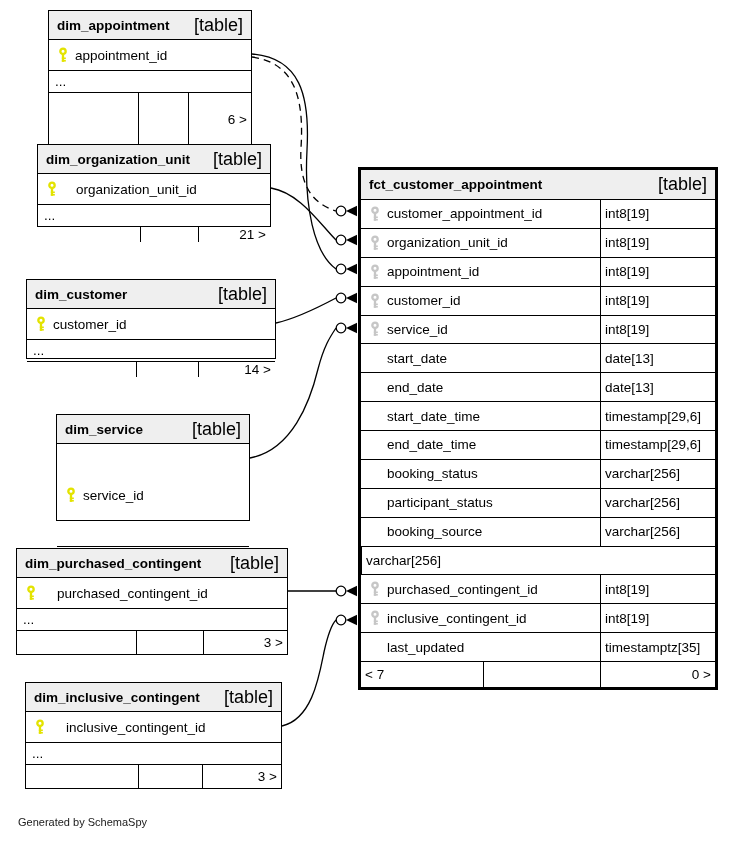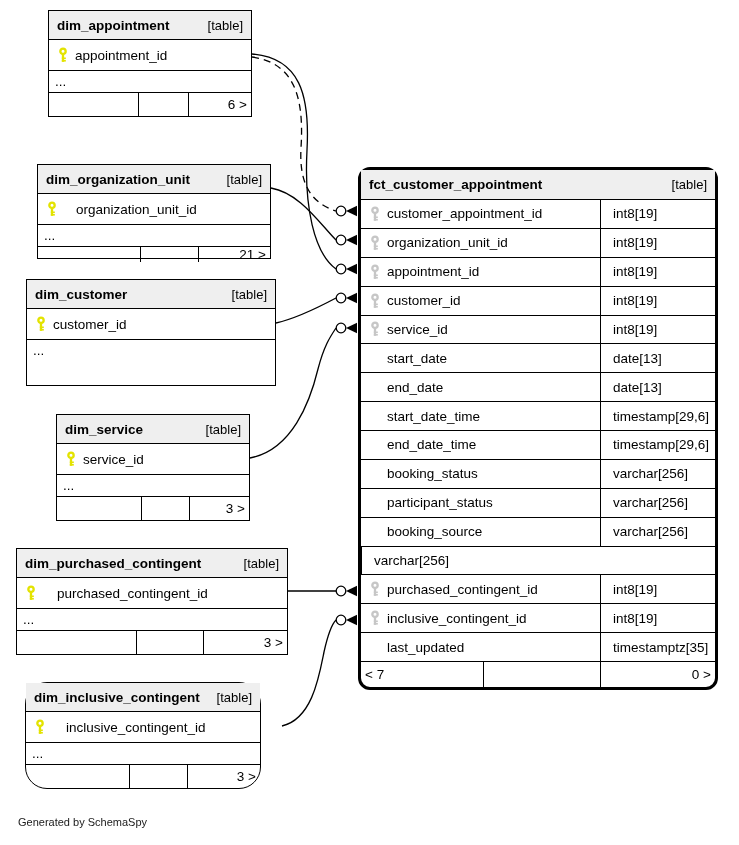--- a/index.html
+++ b/index.html
@@ -18,21 +18,21 @@
   .tbl { position: absolute; z-index: 2; background: #ffffff; display: flex; flex-direction: column; }
   .dim { border: 1.5px solid var(--border); }
   .fct { border: 3px solid var(--border); }
 
   .thead {
     flex: none; height: 29px; background: var(--header-bg);
     display: flex; align-items: center; justify-content: space-between;
     padding: 0 8px; border-bottom: 1.5px solid var(--border);
   }
   .tname { font-weight: bold; font-size: 13.5px; white-space: nowrap; }
-  .tbadge { font-size: 13px; white-space: nowrap; margin-left: 10px; }
+  .tbadge { font-size: 18px; white-space: nowrap; margin-left: 10px; }
 
   .keyzone { flex: none; width: 26px; display: flex; align-items: center; padding-left: 9px; }
   .keyicon { display: inline-flex; line-height: 0; }
   .pkc { color: var(--pk-key); }
   .fkc { color: var(--fk-key); }
   .colname { font-size: 13.5px; white-space: nowrap; }
 
   
   .drow { flex: none; height: 30px; display: flex; align-items: center; font-size: 13.5px; }
   .dell { flex: none; height: 22px; border-top: 1px solid var(--border);
@@ -40,21 +40,21 @@
   .dfoot { flex: 1; border-top: 1px solid var(--border); display: flex; font-size: 13.5px; }
   .fc { display: flex; align-items: center; }
   .fc1 { width: 44%; }
   .fc2 { width: 25%; border-left: 1px solid var(--border); }
   .fc3 { width: 31%; border-left: 1px solid var(--border); justify-content: flex-end; padding-right: 4px; }
 
   
   .frow { flex: 1; display: flex; align-items: stretch; font-size: 13.5px; border-top: 1px solid var(--border); text-align: right; }
   .namecell { flex: none; width: 239px; display: flex; align-items: center; }
   .typecell { flex: 1; border-left: 1px solid var(--border); display: flex; align-items: center;
-              padding-left: 12px; white-space: nowrap; }
+              padding-left: 4px; white-space: nowrap; }
   .ffoot { flex: none; height: 26px; border-top: 1.5px solid var(--border); display: flex; font-size: 13.5px; }
   .ffc1 { width: 122px; display: flex; align-items: center; padding-left: 4px; }
   .ffc2 { width: 117px; border-left: 1px solid var(--border); }
   .ffc3 { flex: 1; border-left: 1px solid var(--border); display: flex; align-items: center;
           justify-content: flex-end; padding-right: 4px; }
 
   .note { position: absolute; left: 18px; top: 816px; z-index: 2; font-size: 11px; color: var(--note-text); }
 </style>
 </head>
 <body>
@@ -91,21 +91,21 @@
   <g>
     <circle class="dot" cx="341" cy="591" r="4.8"></circle>
       <path class="arr" d="M346 591 L357 585.8 L357 596.2 Z"></path>
   </g>
   <g>
     <circle class="dot" cx="341" cy="620" r="4.8"></circle>
       <path class="arr" d="M346 620 L357 614.8 L357 625.2 Z"></path>
   </g>
 </svg>
 
-<div class="tbl dim" style="left:48px;top:10px;width:204px;height:107px;">
+<div class="tbl dim" style="left:48px;top:10px;width:204px;height:136px;">
   <div class="thead">
     <span class="tname">dim_appointment</span>
     <span class="tbadge">[table]</span>
   </div>
   <div class="drow">
     <span class="keyzone">
         <span class="keyicon pkc">
           <svg width="10" height="16" viewBox="0 0 12 18">
             <circle cx="6" cy="4.6" r="3.2" fill="none" stroke="currentColor" stroke-width="2.8"></circle>
             <rect x="4.6" y="7.6" width="2.8" height="9.6" fill="currentColor"></rect>
@@ -119,21 +119,21 @@
   <div class="dell">
     <span>...</span>
   </div>
   <div class="dfoot">
     <span class="fc fc1"></span>
     <span class="fc fc2"></span>
     <span class="fc fc3">6 &gt;</span>
   </div>
 </div>
 
-<div class="tbl dim" style="left:37px;top:144px;width:234px;height:95px;margin-top:20px;">
+<div class="tbl dim" style="left:37px;top:144px;width:234px;height:83px;">
   <div class="thead">
     <span class="tname">dim_organization_unit</span>
     <span class="tbadge">[table]</span>
   </div>
   <div class="drow">
     <span class="keyzone">
         <span class="keyicon pkc">
           <svg width="10" height="16" viewBox="0 0 12 18">
             <circle cx="6" cy="4.6" r="3.2" fill="none" stroke="currentColor" stroke-width="2.8"></circle>
             <rect x="4.6" y="7.6" width="2.8" height="9.6" fill="currentColor"></rect>
@@ -147,44 +147,49 @@
   <div class="dell">
     <span>...</span>
   </div>
   <div class="dfoot">
     <span class="fc fc1"></span>
     <span class="fc fc2"></span>
     <span class="fc fc3">21 &gt;</span>
   </div>
 </div>
 
-<div class="tbl dim" style="left:26px;top:279px;width:250px;height:107px;">
+<div class="tbl dim" style="left:26px;top:279px;width:250px;height:80px;">
   <div class="thead">
     <span class="tname">dim_customer</span>
     <span class="tbadge">[table]</span>
   </div>
   <div class="drow">
     <span class="keyzone">
         <span class="keyicon pkc">
           <svg width="10" height="16" viewBox="0 0 12 18">
             <circle cx="6" cy="4.6" r="3.2" fill="none" stroke="currentColor" stroke-width="2.8"></circle>
             <rect x="4.6" y="7.6" width="2.8" height="9.6" fill="currentColor"></rect>
             <rect x="4.6" y="12" width="4.8" height="1.9" fill="currentColor"></rect>
             <rect x="4.6" y="15" width="4.8" height="1.9" fill="currentColor"></rect>
           </svg>
         </span>
       </span>
     <span class="colname">customer_id</span>
   </div>
   <div class="dell">
     <span>...</span>
   </div>
-</div>
-
-<div class="tbl dim" style="left:56px;top:414px;width:194px;height:107px;">
+  <div class="dfoot">
+    <span class="fc fc1"></span>
+    <span class="fc fc2"></span>
+    <span class="fc fc3">14 &gt;</span>
+  </div>
+</div>
+
+<div class="tbl dim" style="left:56px;top:414px;width:194px;height:107px;gap:36px;">
   <div class="thead">
     <span class="tname">dim_service</span>
     <span class="tbadge">[table]</span>
   </div>
   <div class="drow">
     <span class="keyzone">
         <span class="keyicon pkc">
           <svg width="10" height="16" viewBox="0 0 12 18">
             <circle cx="6" cy="4.6" r="3.2" fill="none" stroke="currentColor" stroke-width="2.8"></circle>
             <rect x="4.6" y="7.6" width="2.8" height="9.6" fill="currentColor"></rect>
@@ -226,21 +231,21 @@
   <div class="dell">
     <span>...</span>
   </div>
   <div class="dfoot">
     <span class="fc fc1"></span>
     <span class="fc fc2"></span>
     <span class="fc fc3">3 &gt;</span>
   </div>
 </div>
 
-<div class="tbl dim" style="left:25px;top:682px;width:236px;height:107px;border-radius:22px;">
+<div class="tbl dim" style="left:25px;top:682px;width:257px;height:107px;">
   <div class="thead">
     <span class="tname">dim_inclusive_contingent</span>
     <span class="tbadge">[table]</span>
   </div>
   <div class="drow">
     <span class="keyzone">
         <span class="keyicon pkc">
           <svg width="10" height="16" viewBox="0 0 12 18">
             <circle cx="6" cy="4.6" r="3.2" fill="none" stroke="currentColor" stroke-width="2.8"></circle>
             <rect x="4.6" y="7.6" width="2.8" height="9.6" fill="currentColor"></rect>
@@ -254,21 +259,21 @@
   <div class="dell">
     <span>...</span>
   </div>
   <div class="dfoot">
     <span class="fc fc1"></span>
     <span class="fc fc2"></span>
     <span class="fc fc3">3 &gt;</span>
   </div>
 </div>
 
-<div class="tbl fct" style="left:358px;top:167px;width:360px;height:523px;border-radius:12px;">
+<div class="tbl fct" style="left:358px;top:167px;width:360px;height:523px;">
   <div class="thead" style="border-bottom:none;">
     <span class="tname">fct_customer_appointment</span>
     <span class="tbadge">[table]</span>
   </div>
 
   <div class="frow">
     <div class="namecell">
       <span class="keyzone">
           <span class="keyicon fkc">
             <svg width="10" height="16" viewBox="0 0 12 18">

